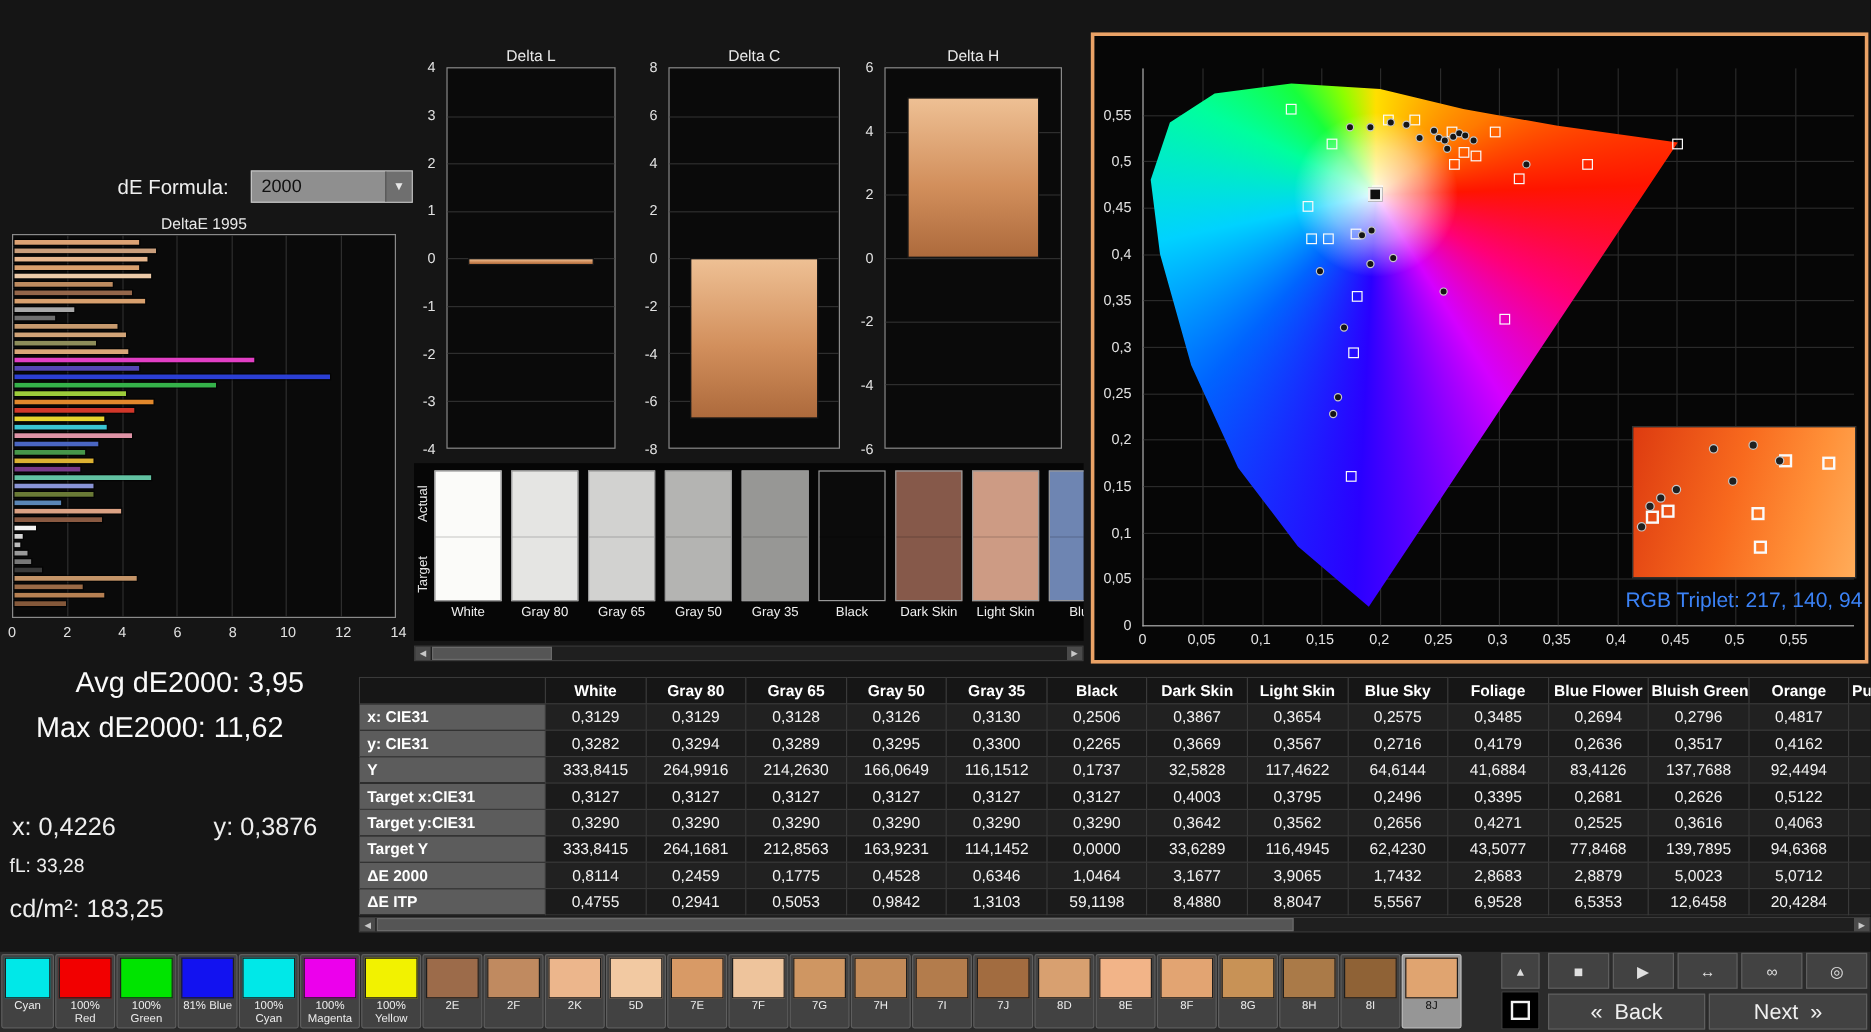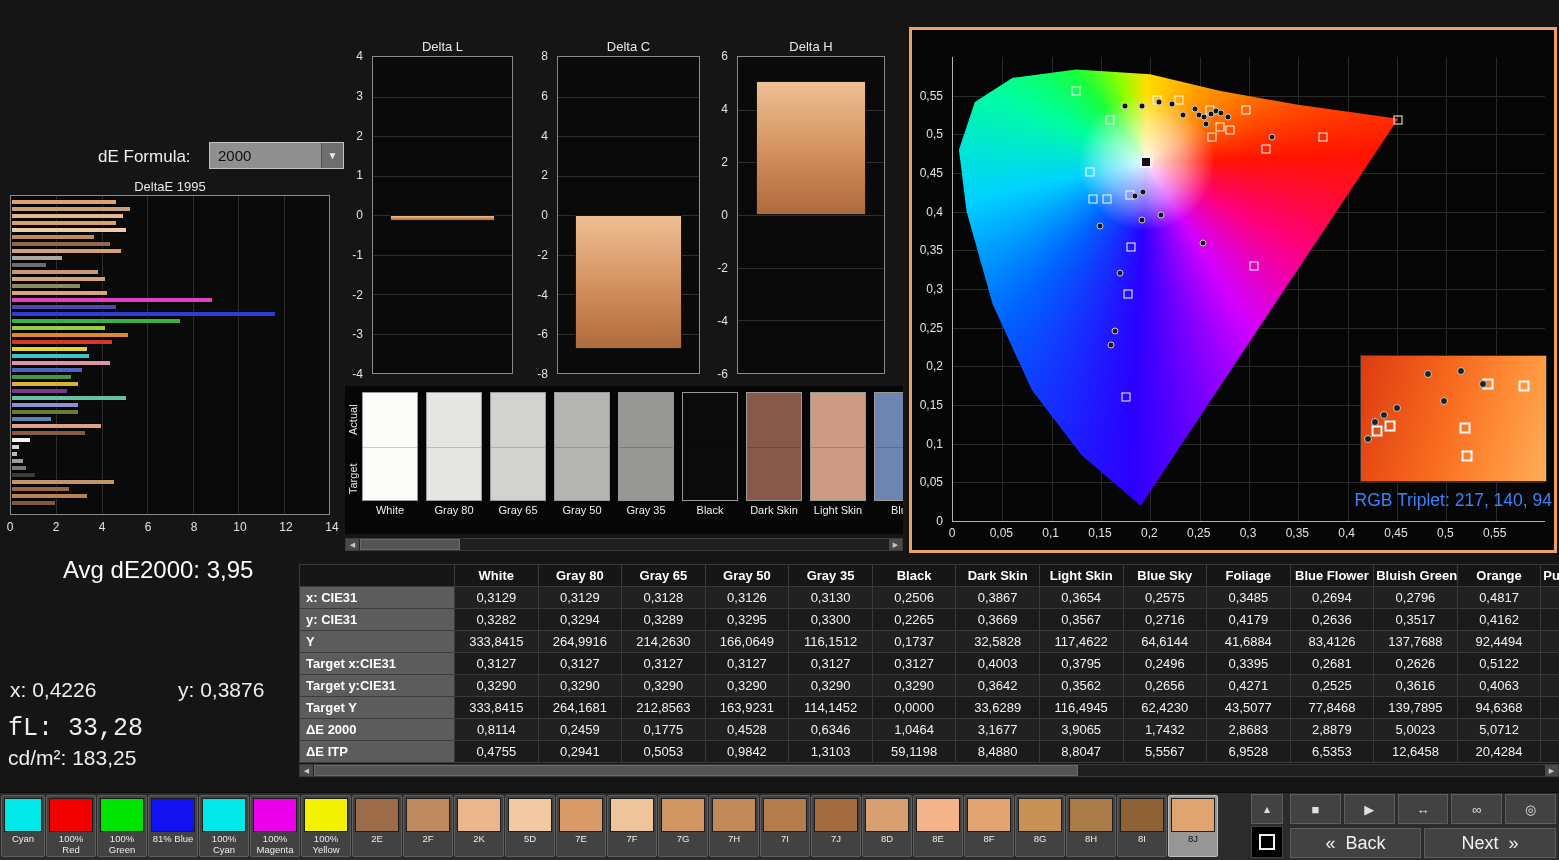--- a/index.html
+++ b/index.html
@@ -78,21 +78,21 @@
   .mk-current{position:absolute;width:12px;height:12px;border:2px solid #f2f2f2;background:#101010;transform:translate(-50%,-50%);box-sizing:border-box;}
   #cie-inset{position:absolute;left:448px;top:325px;width:185px;height:125px;border:1px solid #333;
       background:linear-gradient(105deg,#dd3b10 0%,#f86a1e 45%,#ff9038 75%,#ffac5a 100%);}
   #rgb-triplet{position:absolute;left:400px;top:460px;width:240px;font-size:17.5px;color:#3b82f6;text-align:right;}
 
   
   #stat-avg{left:42px;top:556px;font-size:24px;color:#fafafa;margin-left:21px;}
   #stat-max{left:30px;top:593px;font-size:24px;color:#fafafa;}
   #stat-current{left:8px;top:638px;font-size:26px;color:#fafafa;}
   #stat-x{left:10px;top:678px;font-size:21px;} #stat-y{left:178px;top:678px;font-size:21px;}
-  #stat-fl{left:8px;top:714px;font-size:25px;font-family:Liberation Mono, monospace;} #stat-cd{left:8px;top:746px;font-size:21px;}
+  #stat-fl{left:8px;top:714px;font-size:16px;} #stat-cd{left:8px;top:746px;font-size:21px;}
 
   
   #table-wrap{left:299px;top:564px;width:1260px;height:199px;overflow:hidden;background:#1a1a1a;}
   #data-table{border-collapse:collapse;table-layout:fixed;width:1326px;}
   #data-table th,#data-table td{height:21px;border:1px solid #3a3a3a;font-size:13px;padding:0 2px;overflow:hidden;white-space:nowrap;}
   #data-table thead th{font-weight:bold;color:#fff;background:#161616;text-align:center;}
   #data-table th.corner{width:150px;background:#161616;}
   #data-table th.rowlab{width:150px;background:#5c5c5c;color:#fff;text-align:left;padding-left:6px;font-weight:bold;}
   #data-table td{text-align:center;color:#f2f2f2;background:#212121;width:84px;}
   #data-table tbody tr:nth-child(even) td{background:#1b1b1b;}
@@ -442,20 +442,21 @@
         <div class="mk-dot big" style="left: 19.5%; top: 41.6%;"></div>
         <div class="mk-dot big" style="left: 36.2%; top: 14.4%;"></div>
         <div class="mk-dot big" style="left: 54.1%; top: 12%;"></div>
         <div class="mk-dot big" style="left: 65.9%; top: 22.4%;"></div>
         <div class="mk-dot big" style="left: 44.9%; top: 36%;"></div>
       </div>
     <div id="rgb-triplet">RGB Triplet: 217, 140, 94</div>
   </div>
 
   <div class="abs" id="stat-avg">Avg dE2000: 3,95</div>
+  <div class="abs" id="stat-max">Max dE2000: 11,62</div>
   <div class="abs" id="stat-x">x: 0,4226</div>
   <div class="abs" id="stat-y">y: 0,3876</div>
   <div class="abs" id="stat-fl">fL: 33,28</div>
   <div class="abs" id="stat-cd">cd/m²: 183,25</div>
 
   <div class="abs" id="table-wrap">
     <table id="data-table">
         <thead>
           <tr>
             <th class="corner"></th>

